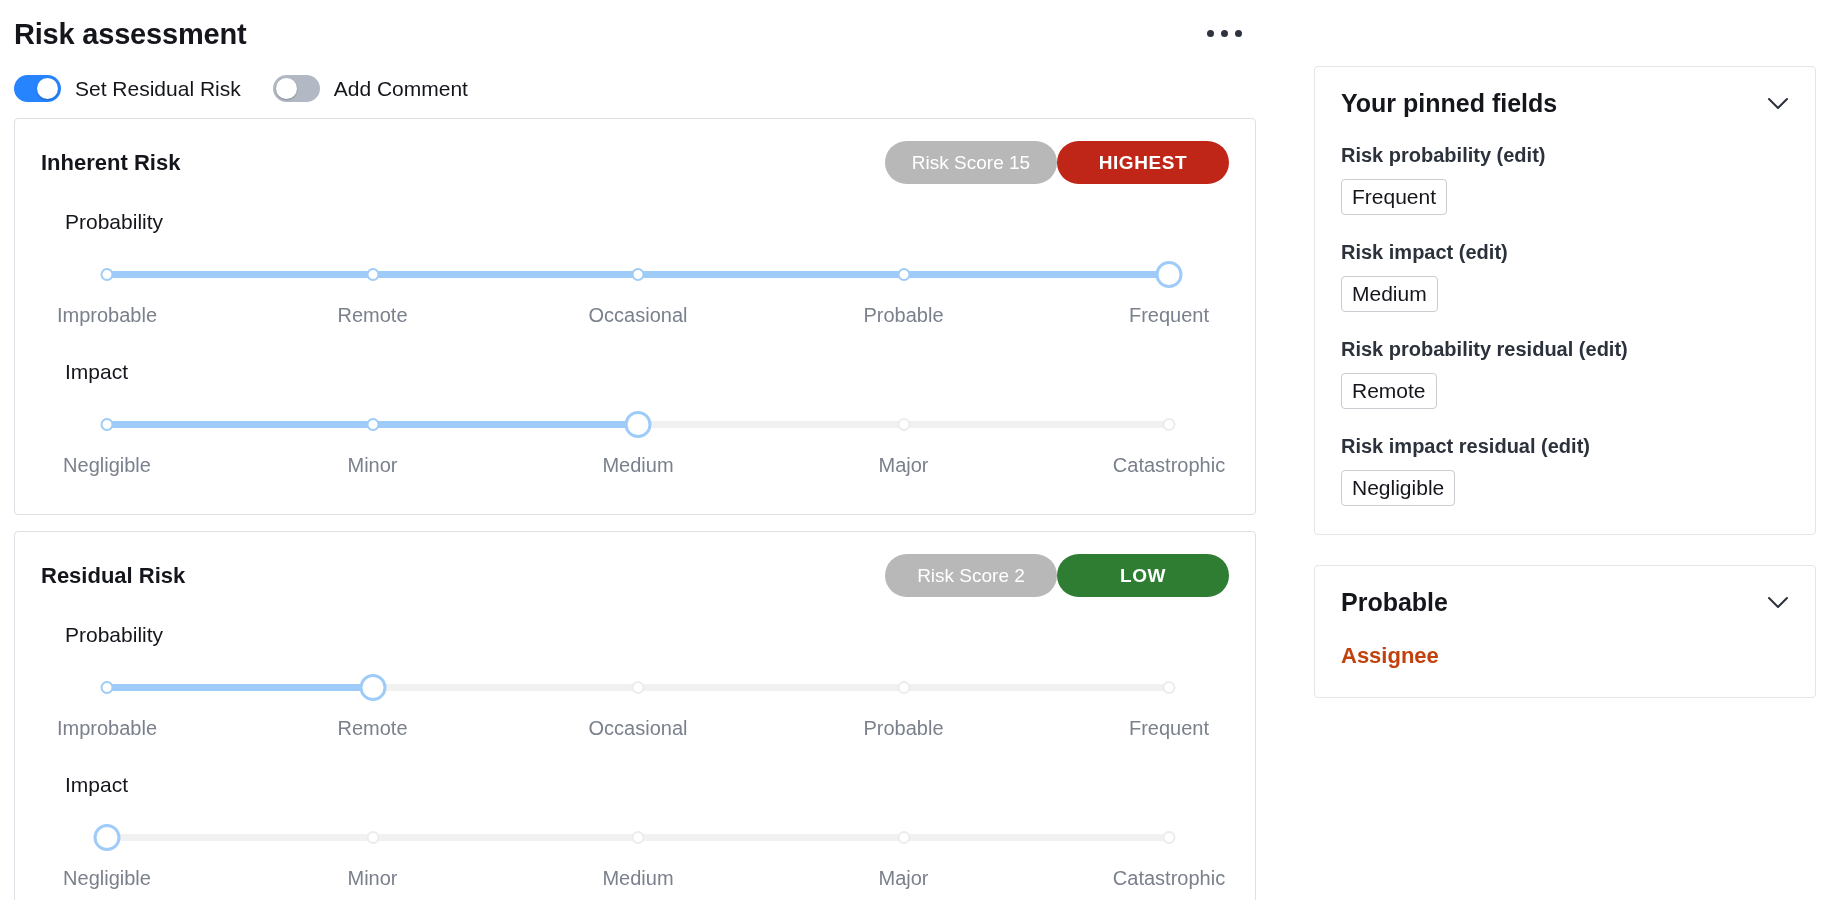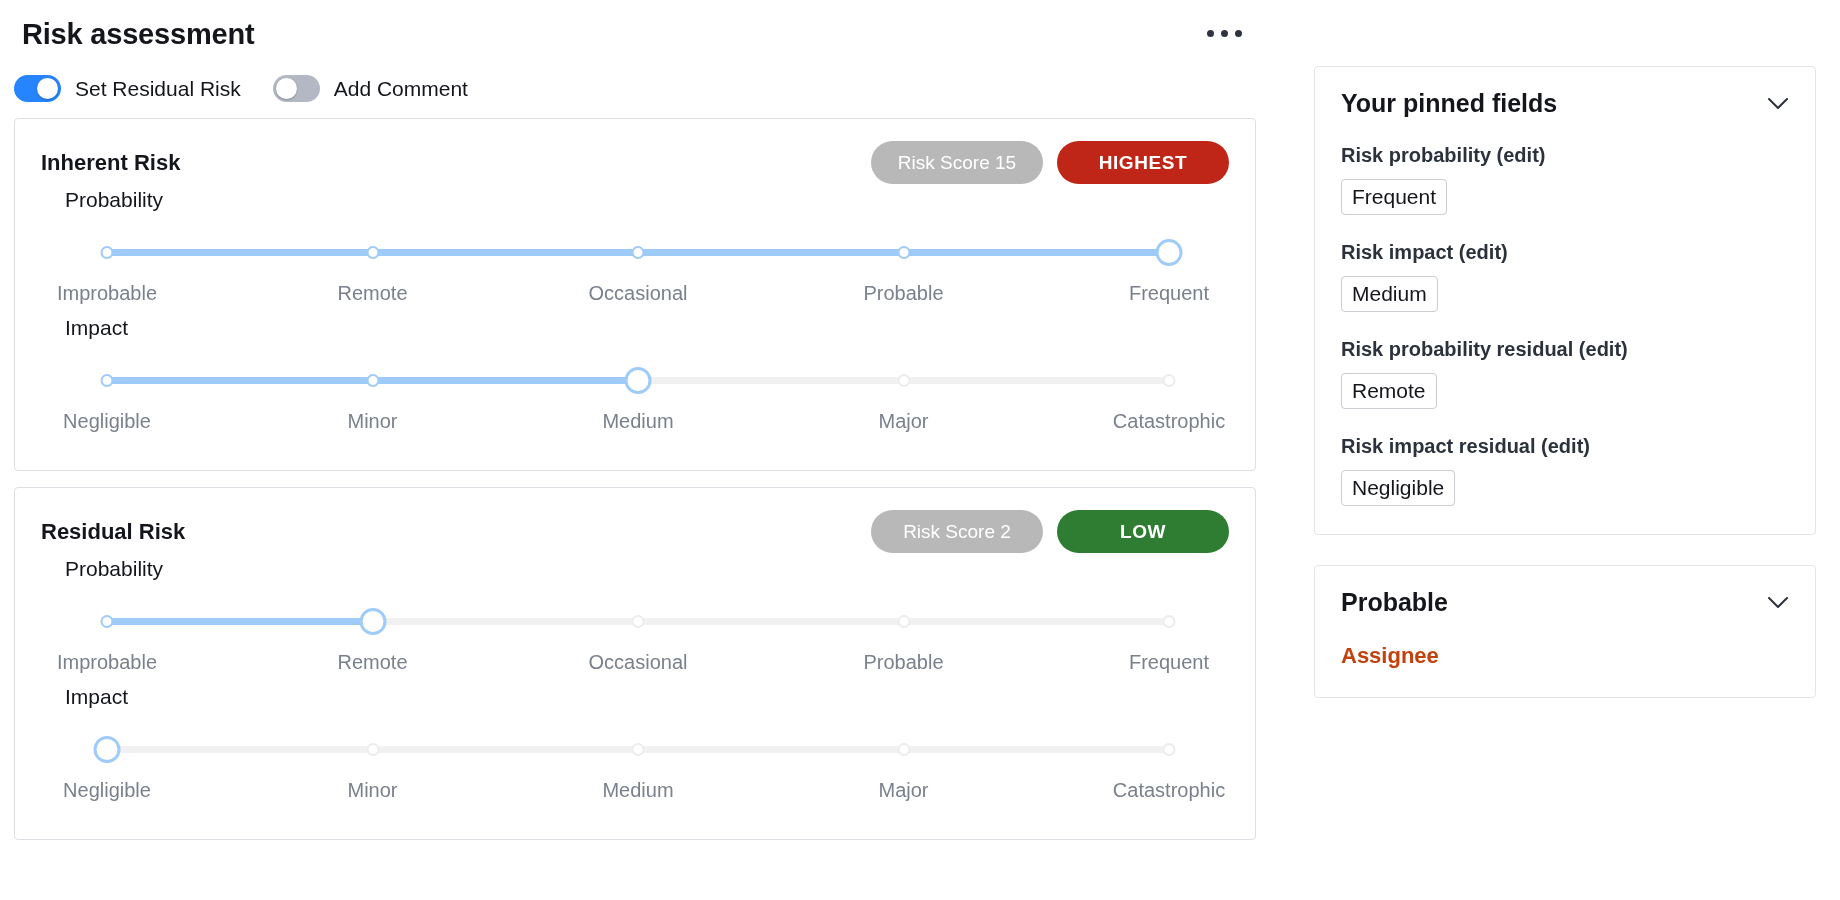--- a/index.html
+++ b/index.html
@@ -11,21 +11,20 @@
     overflow: hidden;
   }
   .page { position: relative; width: 1840px; height: 900px; display: flex; }
 
   
   .main-col { width: 1290px; padding: 18px 0 0 14px; position: relative; }
 
   .main-header {
     display: flex; align-items: flex-start; justify-content: space-between;
     padding-right: 44px;
-    margin-left: 8px;
   }
   .page-title { font-size: 29px; font-weight: bold; letter-spacing: -0.2px; color: #14161c; }
   .kebab-btn {
     display: flex; align-items: center; gap: 7px;
     padding: 6px 4px; margin-top: 6px; cursor: pointer;
   }
   .kebab-btn i { width: 7px; height: 7px; border-radius: 50%; background: #2f3340; display: block; }
 
   .toolbar {
     margin-top: 24px; display: flex; align-items: center;
@@ -57,30 +56,30 @@
   }
   .trash-ico { width: 19px; height: 21px; flex: none; }
 
   
   .card {
     border: 1px solid #dcdfe4; border-radius: 4px; background: #fff;
     margin-top: 16px; margin-right: 34px; padding: 22px 26px 30px 26px;
   }
   .card-head { display: flex; align-items: center; }
   .card-title { font-size: 22px; font-weight: bold; color: #14161c; }
-  .badges { margin-left: auto; display: flex; align-items: center; gap: 14px; }
+  .badges { margin-left: auto; display: flex; align-items: center; }
   .badge {
     border-radius: 22px; height: 43px; min-width: 172px; padding: 0 22px;
     display: flex; align-items: center; justify-content: center;
     font-size: 19px; color: #fff; white-space: nowrap; cursor: pointer;
   }
   .badge.score { background: #b8b8b8; }
   .badge.level { font-weight: bold; letter-spacing: .6px; }
 
-  .slider-block { margin-top: 4px; }
+  .slider-block { margin-top: 26px; }
   .slider-label { font-size: 21px; color: #14161c; margin-bottom: 26px; margin-left: 24px; }
   .slider {
     position: relative; height: 30px; margin: 0 60px 0 66px;
   }
   .track-bg {
     position: absolute; left: 0; right: 0; top: 11px; height: 7px;
     border-radius: 4px; background: #f1f1f1;
   }
   .track-fill {
     position: absolute; left: 0; top: 11px; height: 7px;

